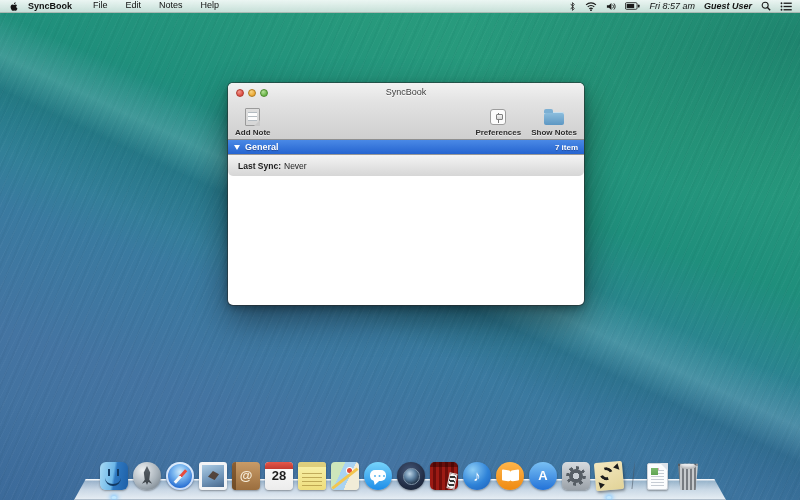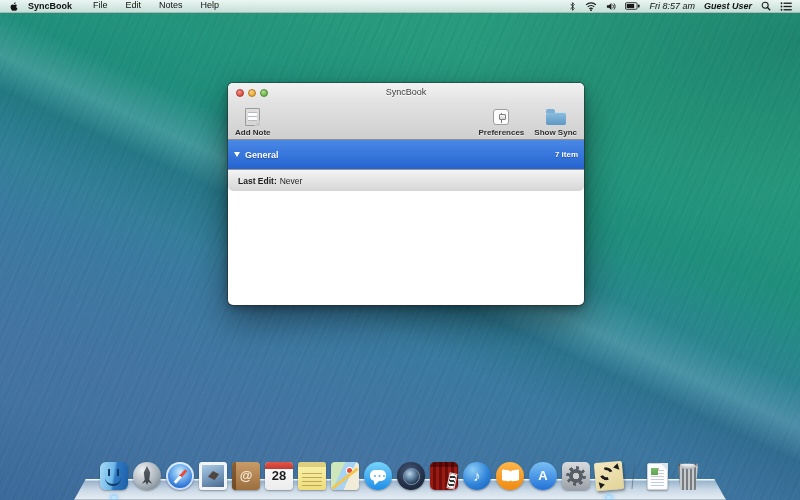--- a/index.html
+++ b/index.html
@@ -69,21 +69,21 @@
   .ico-prefs::before { content:""; position:absolute; left:7px; top:3px; width:1px; height:10px; background:#777; }
   .ico-prefs::after { content:""; position:absolute; left:5px; top:4px; width:5px; height:4px;
     background:linear-gradient(#f4f4f4,#d6d6d6); border:1px solid #808080; border-radius:1px; }
   
   .ico-folder { position:absolute; left:1px; top:4px; width:20px; height:13px;
     background:linear-gradient(#8fc0df, #5d97c3); border-radius:2px; box-shadow:inset 0 1px 0 rgba(255,255,255,.5); }
   .ico-folder::before { content:""; position:absolute; left:0; top:-3px; width:9px; height:4px;
     background:#7cb0d4; border-radius:2px 2px 0 0; }
 
   
-  .group-header { position:relative; height:29px;
+  .group-header { position:relative; height:14px;
     background:linear-gradient(#4a89e6, #2564d0);
     display:flex; align-items:center; padding:0 6px;
     color:#fff; font-size:9px; font-weight:bold; text-shadow:0 1px 1px rgba(0,0,40,.35); }
   .disc { width:0; height:0; border-left:3.5px solid transparent; border-right:3.5px solid transparent;
     border-top:5px solid #fff; margin-right:5px; }
   .group-count { margin-left:auto; font-size:8px; }
   .note-list { height:130px; overflow:hidden; background:#fff; }
   .list-row { height:13px; display:flex; align-items:center; padding-left:16px; font-size:9px; color:#111; }
   .list-row:nth-child(odd) { background:#f1f5fb; }
   .doc-ico { position:relative; width:8px; height:10px; background:#fdfdfd; border:1px solid #b6c0cb;
@@ -329,35 +329,35 @@
           <div class="tb-btn">
             <span class="tb-icon">
                 <span class="ico-prefs"></span>
               </span>
             <span>Preferences</span>
           </div>
           <div class="tb-btn">
             <span class="tb-icon">
                 <span class="ico-folder"></span>
               </span>
-            <span>Show Sync</span>
+            <span>Show Notes</span>
           </div>
         </div>
       </div>
     </div>
 
     <div class="group-header">
       <span class="disc"></span>
       <span>General</span>
       <span class="group-count">7 item</span>
     </div>
 
 
     <div class="statusbar">
-      <span class="lbl">Last Edit:</span>
+      <span class="lbl">Last Sync:</span>
       <span class="val">Never</span>
     </div>
   </div>
 
   <div class="dock">
     <div class="dock-shelf"></div>
     <div class="dock-icons">
         <div class="dock-item">
           <div class="di di-finder">
             <span class="a"></span>

